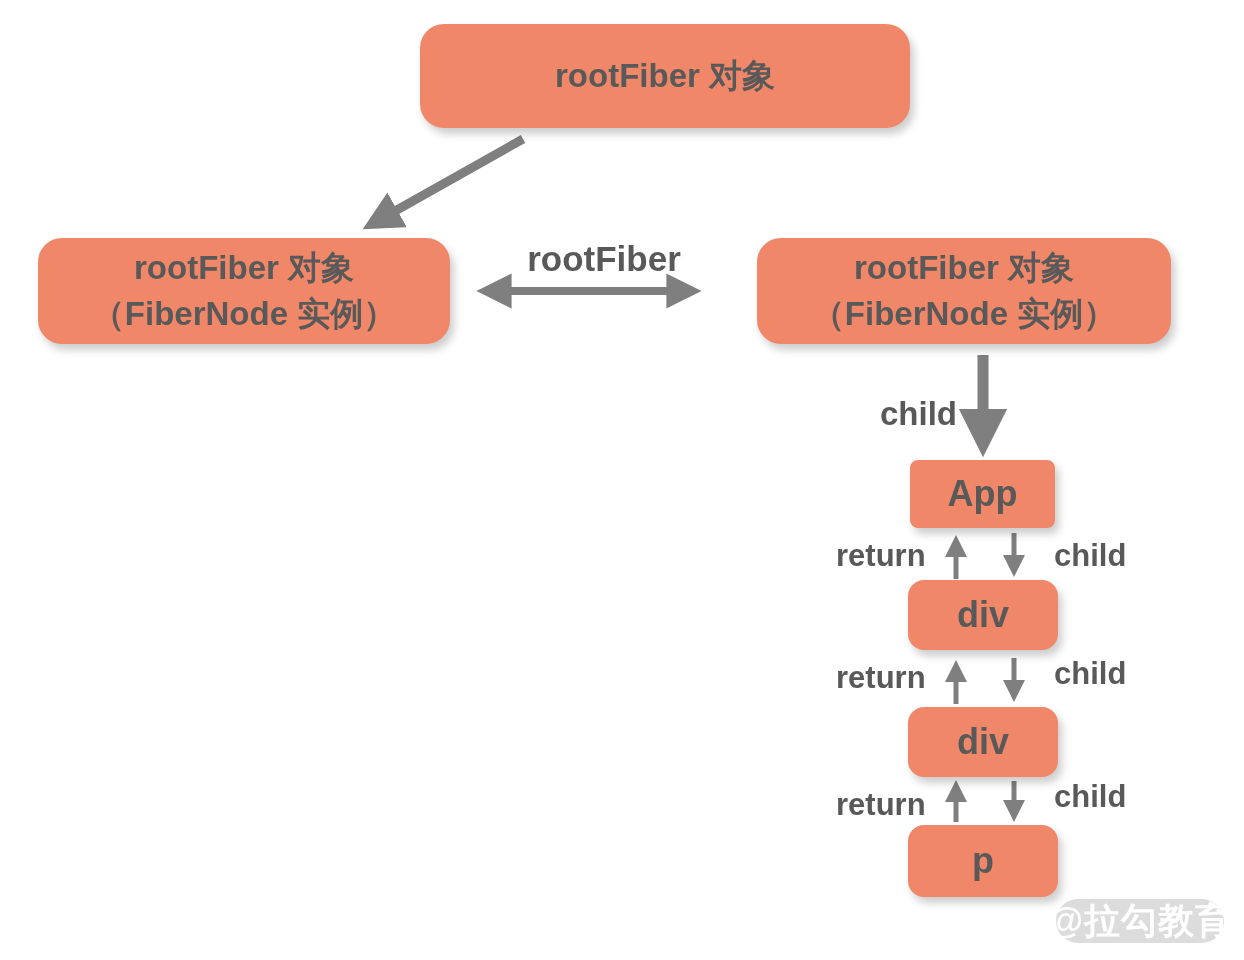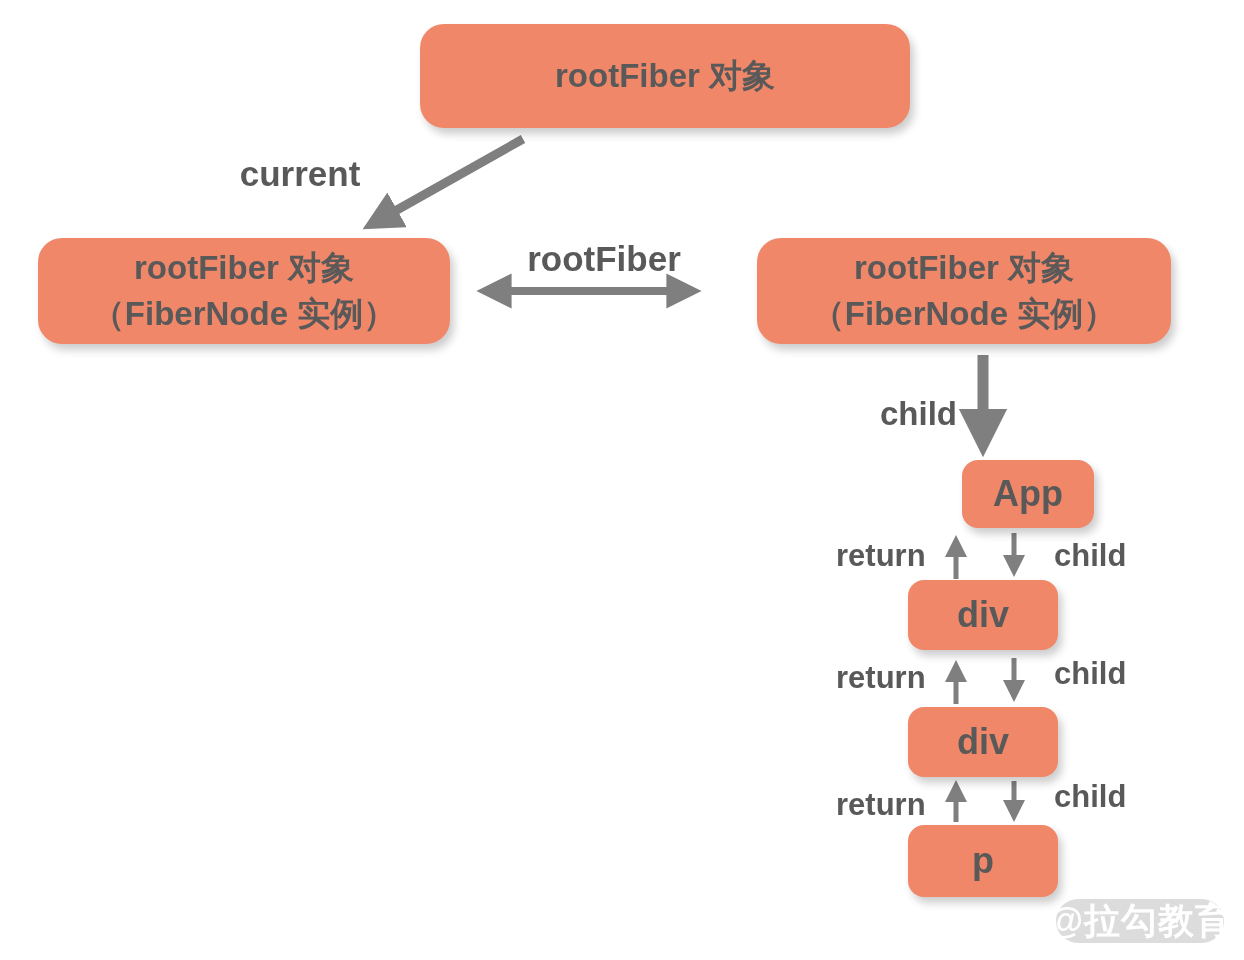--- a/index.html
+++ b/index.html
@@ -20,21 +20,21 @@
     text-align:center;
     box-shadow:4px 6px 9px rgba(0,0,0,.20);
     line-height:1.38;
   }
   .node .ln{white-space:nowrap;}
   .big{border-radius:24px;font-size:33px;}
   .small{border-radius:16px;font-size:36px;}
   .n-fiberroot  {left:420px;top:24px; width:490px;height:104px;}
   .n-rootfiber-l{left:38px; top:238px;width:412px;height:106px;}
   .n-rootfiber-r{left:757px;top:238px;width:414px;height:106px;}
-  .n-app {left:962px;top:460px;width:132px;height:68px;}
+  .n-app {left:910px;top:460px;width:145px;height:68px;border-radius:8px;}
   .n-div1{left:908px;top:580px;width:150px;height:70px;}
   .n-div2{left:908px;top:707px;width:150px;height:70px;}
   .n-p   {left:908px;top:825px;width:150px;height:72px;}
 
   .lbl{
     position:absolute;
     font-weight:700;
     color:var(--label-text,#595959);
     white-space:nowrap;
     line-height:1;
@@ -116,21 +116,20 @@
   <div class="node small n-div1">
     <span class="ln">div</span>
   </div>
   <div class="node small n-div2">
     <span class="ln">div</span>
   </div>
   <div class="node small n-p">
     <span class="ln">p</span>
   </div>
 
-  <div class="lbl l-current">current</div>
   <div class="lbl l-alternate">rootFiber</div>
   <div class="lbl l-child-root">child</div>
   <div class="lbl l-return-1">return</div>
   <div class="lbl l-child-1">child</div>
   <div class="lbl l-return-2">return</div>
   <div class="lbl l-child-2">child</div>
   <div class="lbl l-return-3">return</div>
   <div class="lbl l-child-3">child</div>
 
   <div class="watermark">@拉勾教育</div>

